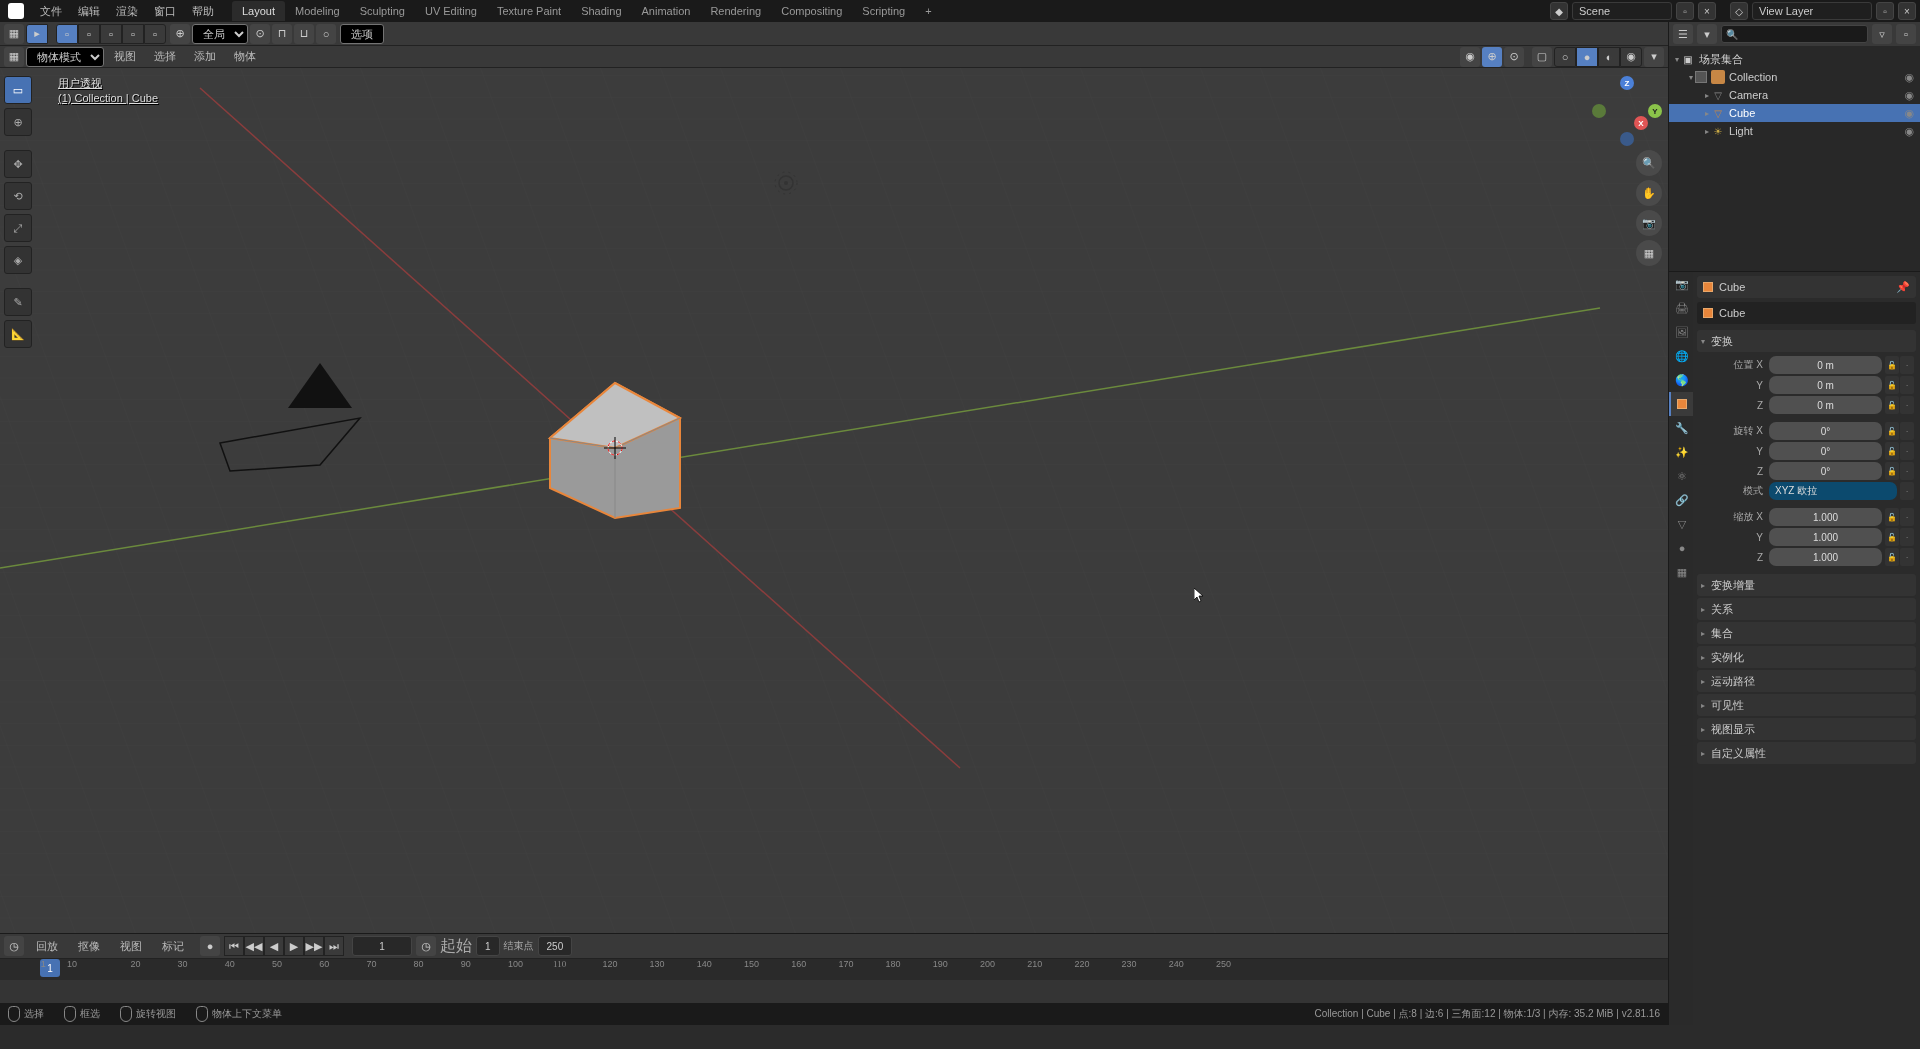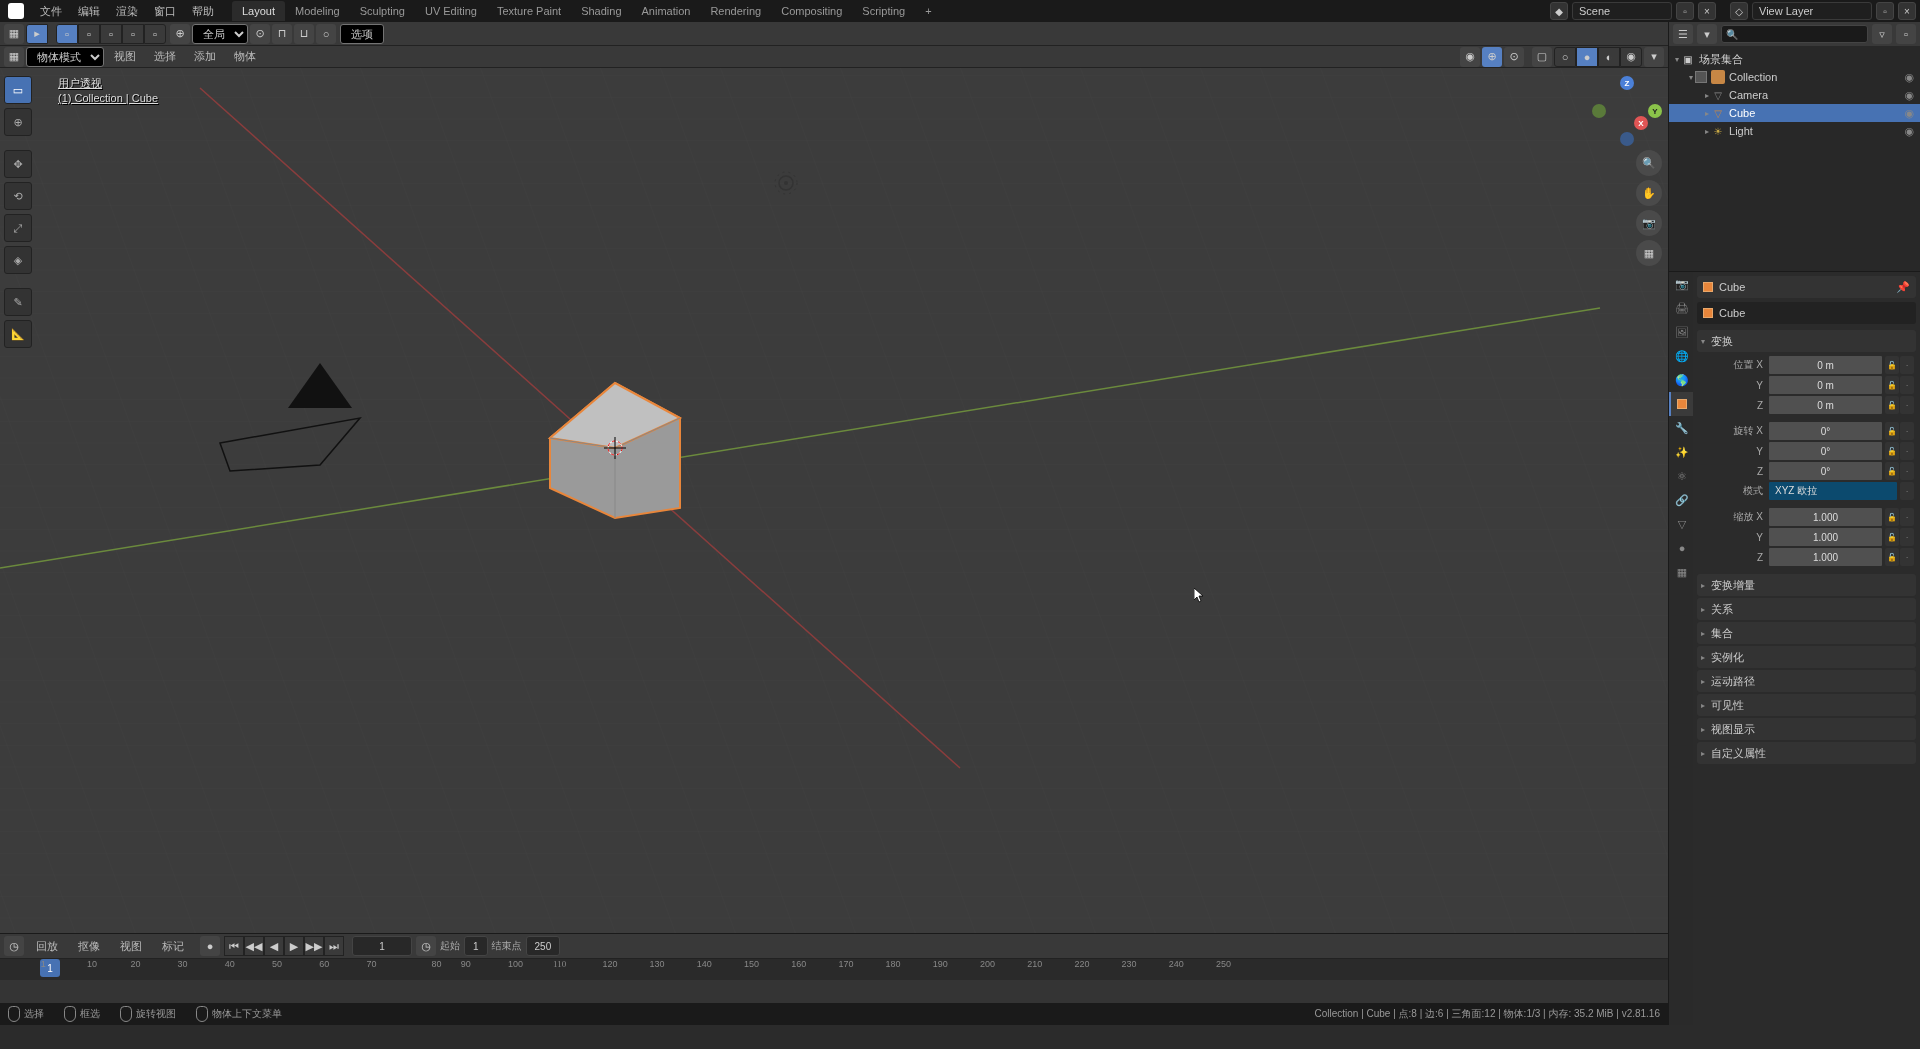--- a/index.html
+++ b/index.html
@@ -97,21 +97,21 @@
 .prop-tab.active { background:#3a3a3a; border-left-color:#5680c2; }
 .prop-body { flex:1; padding:4px; overflow:auto; }
 .prop-body .breadcrumb { height:22px; background:#333; display:flex; align-items:center; padding:0 6px; border-radius:3px; margin-bottom:4px; }
 .prop-body .namebox { height:22px; background:#222; display:flex; align-items:center; padding:0 6px; border-radius:3px; margin-bottom:6px; }
 .prop-body .namebox input { background:transparent; border:none; color:#ccc; font-size:11px; flex:1; outline:none; }
 .panel-hdr { height:22px; display:flex; align-items:center; padding:0 4px; cursor:pointer; background:#333; border-radius:3px; margin-top:2px; }
 .panel-hdr .tri { margin-right:6px; }
 .panel-body { padding:4px 2px; }
 .field-row { display:flex; align-items:center; height:18px; margin-bottom:2px; }
 .field-row .lbl { width:70px; text-align:right; padding-right:6px; color:#aaa; font-size:10px; }
-.field-row .val { flex:1; background:#505050; border-radius:1px; height:18px; display:flex; align-items:center; justify-content:center; color:#ddd; font-size:10px; }
+.field-row .val { flex:1; background:#505050; border-radius:7px; height:18px; display:flex; align-items:center; justify-content:center; color:#ddd; font-size:10px; }
 .field-row .locks { display:flex; margin-left:2px; }
 .lockbtn { width:14px; height:18px; background:#333; border-radius:2px; margin-left:1px; display:flex; align-items:center; justify-content:center; font-size:8px; color:#888; cursor:pointer; }
 
 .obj-icon-orange { width:10px; height:10px; background:#e8863b; border:1px solid #e8a86b; }
 
 
 .cursor-pointer { position:absolute; left:1194px; top:588px; width:12px; height:16px; z-index:100; pointer-events:none; }
 </style>
 </head>
 <body>
@@ -287,36 +287,36 @@
           <div class="tl-ctrl">⏮</div>
           <div class="tl-ctrl">◀◀</div>
           <div class="tl-ctrl">◀</div>
           <div class="tl-ctrl">▶</div>
           <div class="tl-ctrl">▶▶</div>
           <div class="tl-ctrl">⏭</div>
         </div>
         <div class="spacer"></div>
         <div class="tl-num" style="width:60px;justify-content:center">1</div>
         <div class="hdr-icon">◷</div>
-        <span style="font-size:10px;color:#aaa">起始</span>
+        <span style="font-size:16px;color:#aaa">起始</span>
         <div class="tl-num">1</div>
         <span style="font-size:10px;color:#aaa">结束点</span>
         <div class="tl-num">250</div>
       </div>
       <div class="tl-ruler" id="tl-ruler">
         <div class="tl-playhead">1</div>
       <div class="tl-tick" style="left: 40.72px;">1</div>
-          <div class="tl-tick" style="left: 87px;">10</div>
+          <div class="tl-tick" style="left: 67px;">10</div>
           <div class="tl-tick" style="left: 130.4px;">20</div>
           <div class="tl-tick" style="left: 177.6px;">30</div>
           <div class="tl-tick" style="left: 224.8px;">40</div>
           <div class="tl-tick" style="left: 272px;">50</div>
           <div class="tl-tick" style="left: 319.2px;">60</div>
           <div class="tl-tick" style="left: 366.4px;">70</div>
-          <div class="tl-tick" style="left: 413.6px; margin-left: 18px;">80</div>
+          <div class="tl-tick" style="left: 413.6px;">80</div>
           <div class="tl-tick" style="left: 460.8px;">90</div>
           <div class="tl-tick" style="left: 508px;">100</div>
           <div class="tl-tick" style="left: 553px; font-family: Liberation Serif, serif;">110</div>
           <div class="tl-tick" style="left: 602.4px;">120</div>
           <div class="tl-tick" style="left: 649.6px;">130</div>
           <div class="tl-tick" style="left: 696.8px;">140</div>
           <div class="tl-tick" style="left: 744px;">150</div>
           <div class="tl-tick" style="left: 791.2px;">160</div>
           <div class="tl-tick" style="left: 838.4px;">170</div>
           <div class="tl-tick" style="left: 885.6px;">180</div>

